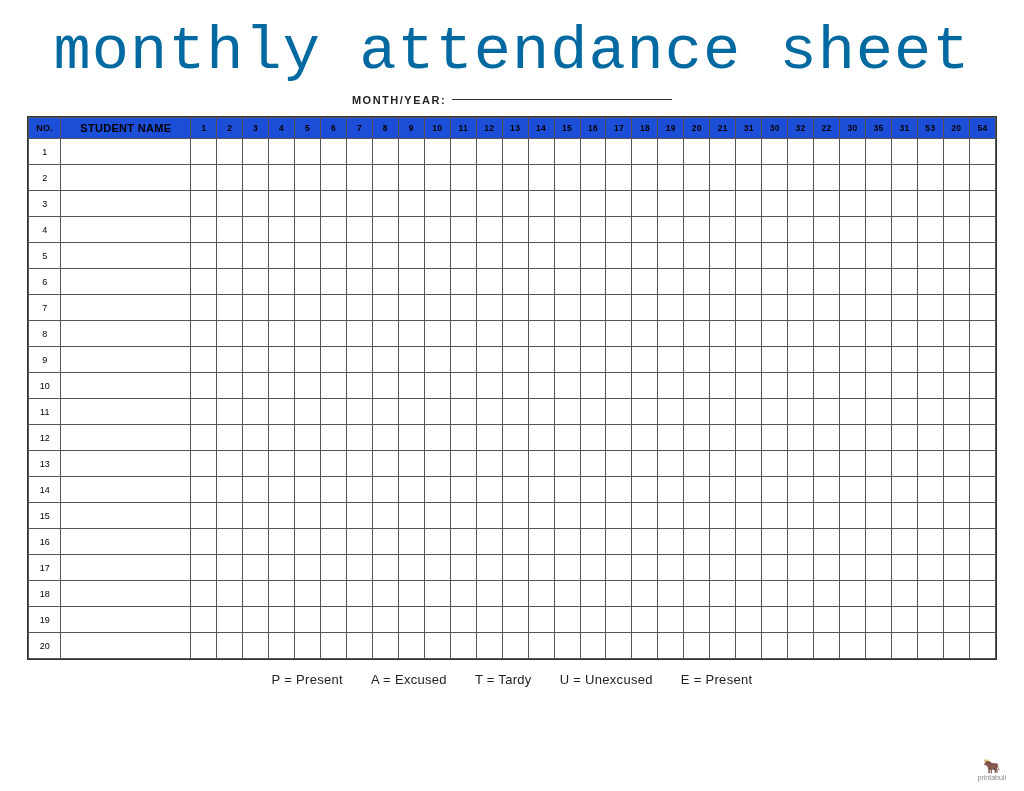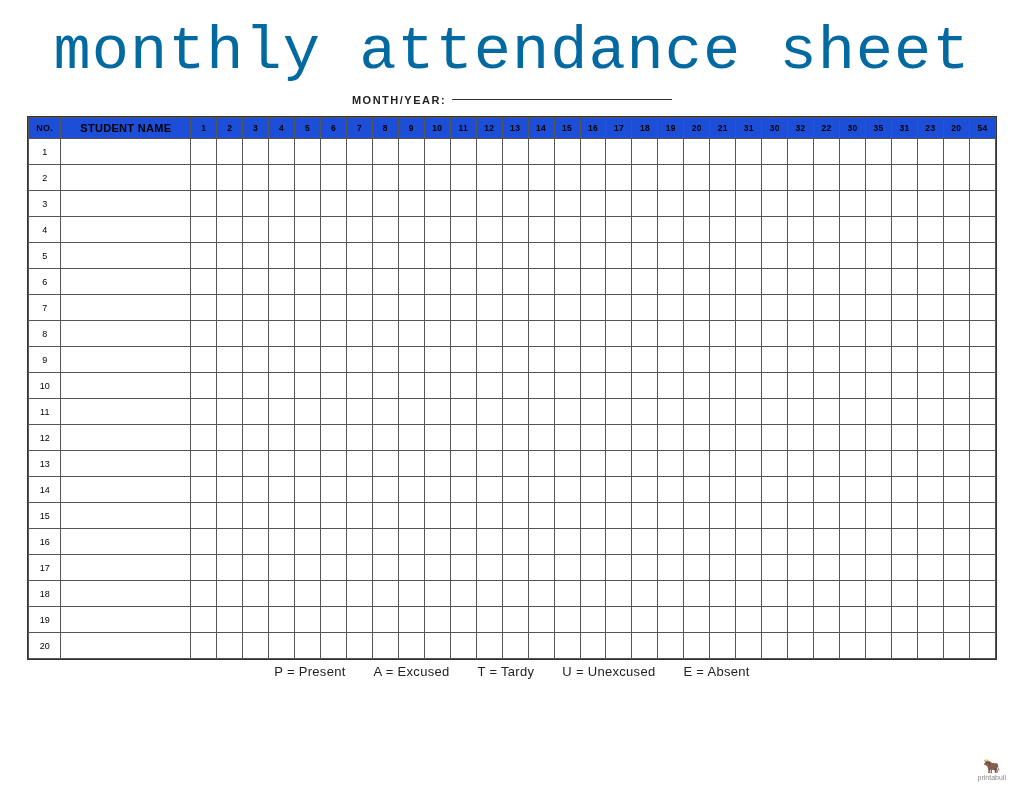--- a/index.html
+++ b/index.html
@@ -110,21 +110,21 @@
     tbody tr td.col-no {
       font-weight: normal;
       font-size: 9px;
     }
 
     .legend-row {
       display: flex;
       justify-content: center;
       align-items: center;
       gap: 28px;
-      margin-top: 4px;
+      margin-top: 12px;
       font-family: Arial, sans-serif;
       font-size: 13px;
       font-weight: normal;
       color: #222;
     }
 
     .legend-item {
       letter-spacing: 0.3px;
     }
 
@@ -182,21 +182,21 @@
           <th class="col-day">19</th>
           <th class="col-day">20</th>
           <th class="col-day">21</th>
           <th class="col-day">31</th>
           <th class="col-day">30</th>
           <th class="col-day">32</th>
           <th class="col-day">22</th>
           <th class="col-day">30</th>
           <th class="col-day">35</th>
           <th class="col-day">31</th>
-          <th class="col-day">23</th>
+          <th class="col-day">53</th>
           <th class="col-day">20</th>
           <th class="col-day">54</th>
         </tr>
     </thead>
     <tbody id="table-body">
 
     <tr>
           <td class="col-no">1</td>
           <td class="col-name"></td>
           <td class="col-day"></td>
@@ -898,19 +898,19 @@
         </tr>
       </tbody>
   </table>
 </div>
 
 <div class="legend-row">
   <span class="legend-item">P = Present</span>
   <span class="legend-item">A = Excused</span>
   <span class="legend-item">T = Tardy</span>
   <span class="legend-item">U = Unexcused</span>
-  <span class="legend-item">E = Absent</span>
+  <span class="legend-item">E = Present</span>
 </div>
 
 <div class="printabull-logo">
   <span class="logo-icon">🐂</span>
   <span>printabull</span>
 </div>
 
 </body></html>

